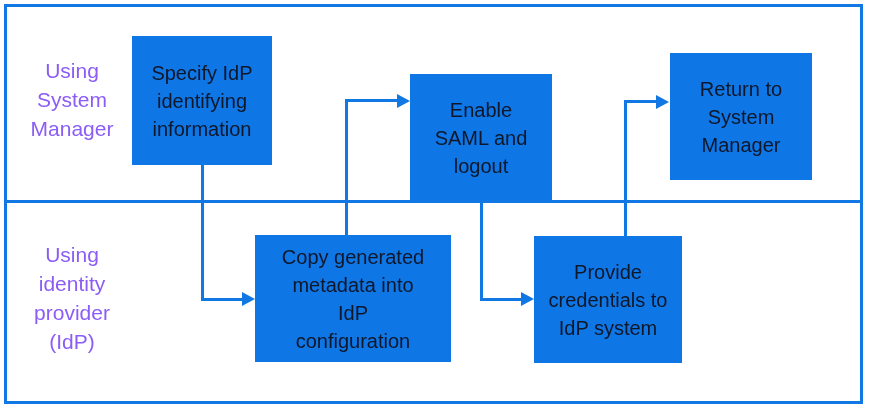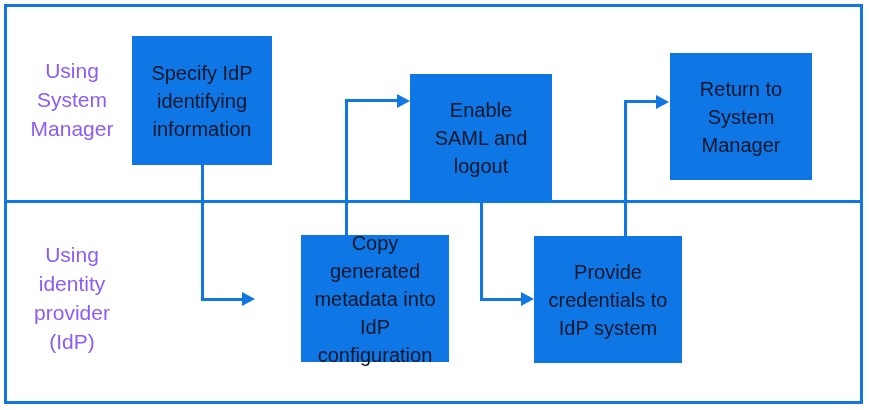--- a/index.html
+++ b/index.html
@@ -126,21 +126,21 @@
 information</div>
 
   <div class="node" style="left:410px; top:36px; width:142px; height:127px;margin-top:38px;">Enable
 SAML and
 logout</div>
 
   <div class="node" style="left:670px; top:53px; width:142px; height:127px;text-align:center;">Return to
 System
 Manager</div>
 
-  <div class="node" style="left:255px; top:235px; width:148px; height:127px;margin-left:46px;">Copy generated
+  <div class="node" style="left:255px; top:235px; width:196px; height:127px;">Copy generated
 metadata into
 IdP
 configuration</div>
 
   <div class="node" style="left:534px; top:236px; width:148px; height:127px;">Provide
 credentials to
 IdP system</div>
 
 </div>
 

